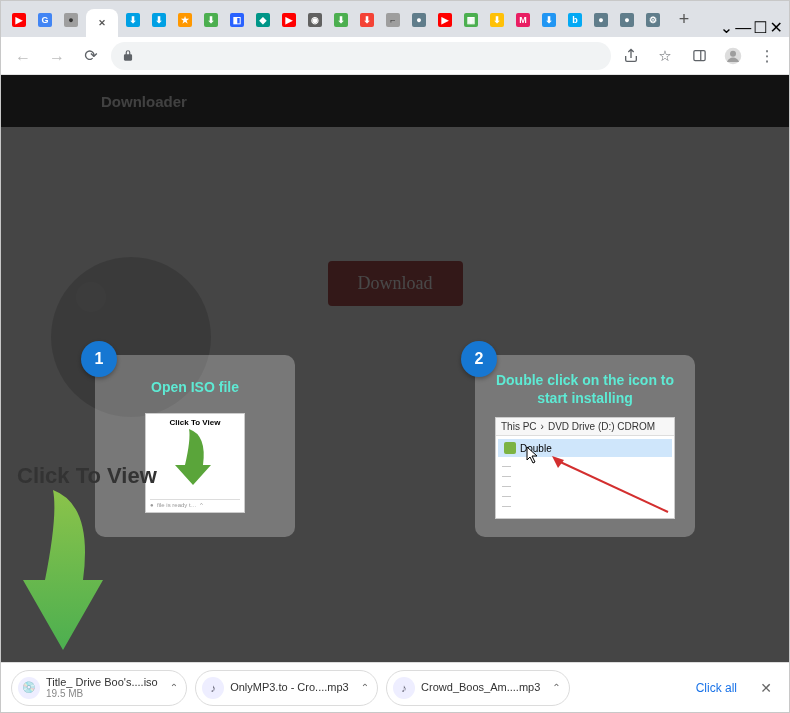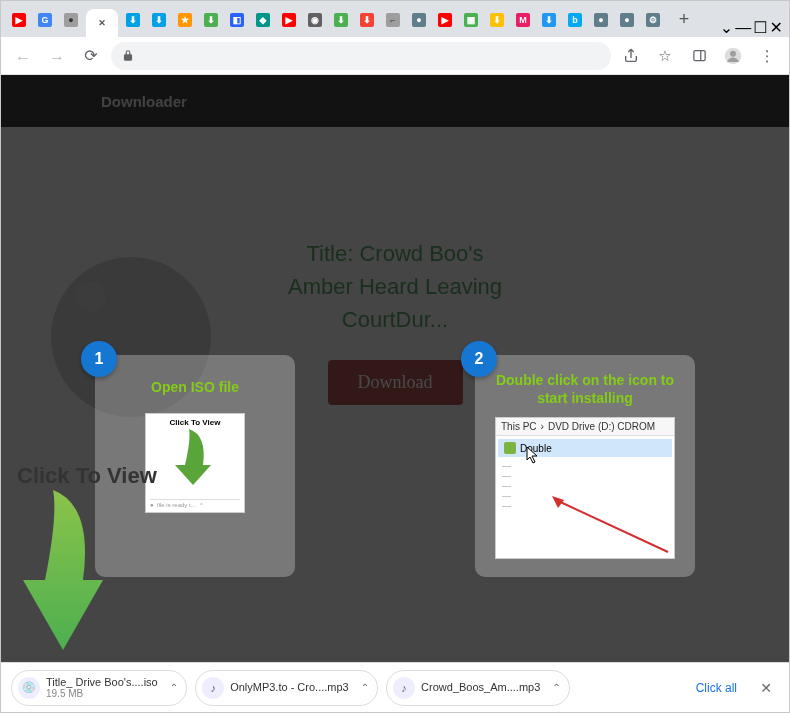--- a/index.html
+++ b/index.html
@@ -30,23 +30,23 @@
   .filetitle { color:#2e8b3d; font-size:22px; font-weight:500; text-align:center; line-height:1.5; max-width:420px;}
   .dlbtn { margin-top:24px; background:#a02626; color:#fff; font-size:18px; padding:12px 30px; border:none; border-radius:4px;font-family:Liberation Serif, serif;}
   .wm { position:absolute; right:30px; bottom:80px; font-size:60px; font-weight:700; color:rgba(120,120,120,0.12); font-style:italic; letter-spacing:-2px; z-index:1;}
   .filmreel { position:absolute; left:50px; top:130px; width:160px; height:160px; border-radius:50%; background:#333; z-index:0; opacity:0.25;}
   .filmreel::before { content:""; position:absolute; left:25px; top:25px; width:30px; height:30px; border-radius:50%; background:#555;}
 
   
   .cards { position:absolute; z-index:5; top:280px; left:0; right:0; display:flex; justify-content:center; gap:180px; pointer-events:none; }
   .card { width:200px; background:rgba(255,255,255,0.28); border-radius:10px; padding:16px 14px 18px 14px; display:flex; flex-direction:column; align-items:center; position:relative; pointer-events:auto;}
   .badge { position:absolute; top:-14px; left:-14px; width:36px; height:36px; border-radius:50%; background:#1677d2; color:#fff; display:flex; align-items:center; justify-content:center; font-size:16px; font-weight:600; box-shadow:0 2px 4px rgba(0,0,0,0.3);}
-  .card h3 { color:#84cc16; font-size:14px; font-weight:600; text-align:center; margin-bottom:10px; line-height:1.3; min-height:32px; display:flex; align-items:center;}
+  .card h3 { color:#5eead4; font-size:14px; font-weight:600; text-align:center; margin-bottom:10px; line-height:1.3; min-height:32px; display:flex; align-items:center;}
   .thumb { width:100px; height:100px; background:#fff; border:1px solid #ccc; display:flex; flex-direction:column; align-items:center; justify-content:flex-start; padding:4px; font-size:8px; }
-  .thumb2 { width:180px; height:142px; background:#fff; border:1px solid #ccc; position:relative; }
+  .thumb2 { width:180px; height:102px; background:#fff; border:1px solid #ccc; position:relative; }
   .ctv { position:absolute; left:16px; top:388px; z-index:6; font-size:22px; font-weight:700; color:#333;}
   .bigarrow { position:absolute; left:22px; top:410px; z-index:6; }
 
   
   .shelf { height:50px; background:#fff; border-top:1px solid #dcdcdc; display:flex; align-items:center; padding:0 10px; gap:8px; }
   .dlitem { height:36px; border:1px solid #dcdcdc; border-radius:18px; display:flex; align-items:center; padding:0 8px 0 6px; gap:6px; font-size:11px; color:#333; min-width:150px;}
   .dlitem .icn { width:22px; height:22px; border-radius:50%; background:#eef; display:flex; align-items:center; justify-content:center; font-size:11px; color:#667;}
   .dlitem .txt { display:flex; flex-direction:column; line-height:1.1; }
   .dlitem .txt .sz { color:#888; font-size:10px;}
   .dlitem .chev2 { margin-left:auto; color:#666; font-size:10px; padding-left:6px;}
@@ -178,21 +178,20 @@
     </div>
     <div class="addricn">⋮</div>
   </div>
 
   <div class="page">
     <div class="header">
       <span class="header-title">Downloader</span>
     </div>
     <div class="content">
       <div class="filmreel"></div>
-      <div class="filetitle" id="filetitle">Title: Crowd Boo's<br>Amber Heard Leaving<br>CourtDur...</div>
       <button class="dlbtn">Download</button>
     </div>
     <div class="dimmer"></div>
 
     <div class="ctv">Click To View</div>
     <svg class="bigarrow" width="90" height="170" viewBox="0 0 90 170">
       <defs>
           <linearGradient id="g1" x1="0" y1="0" x2="0" y2="1">
             <stop offset="0" stop-color="#8bc34a"></stop>
             <stop offset="1" stop-color="#4caf50"></stop>

